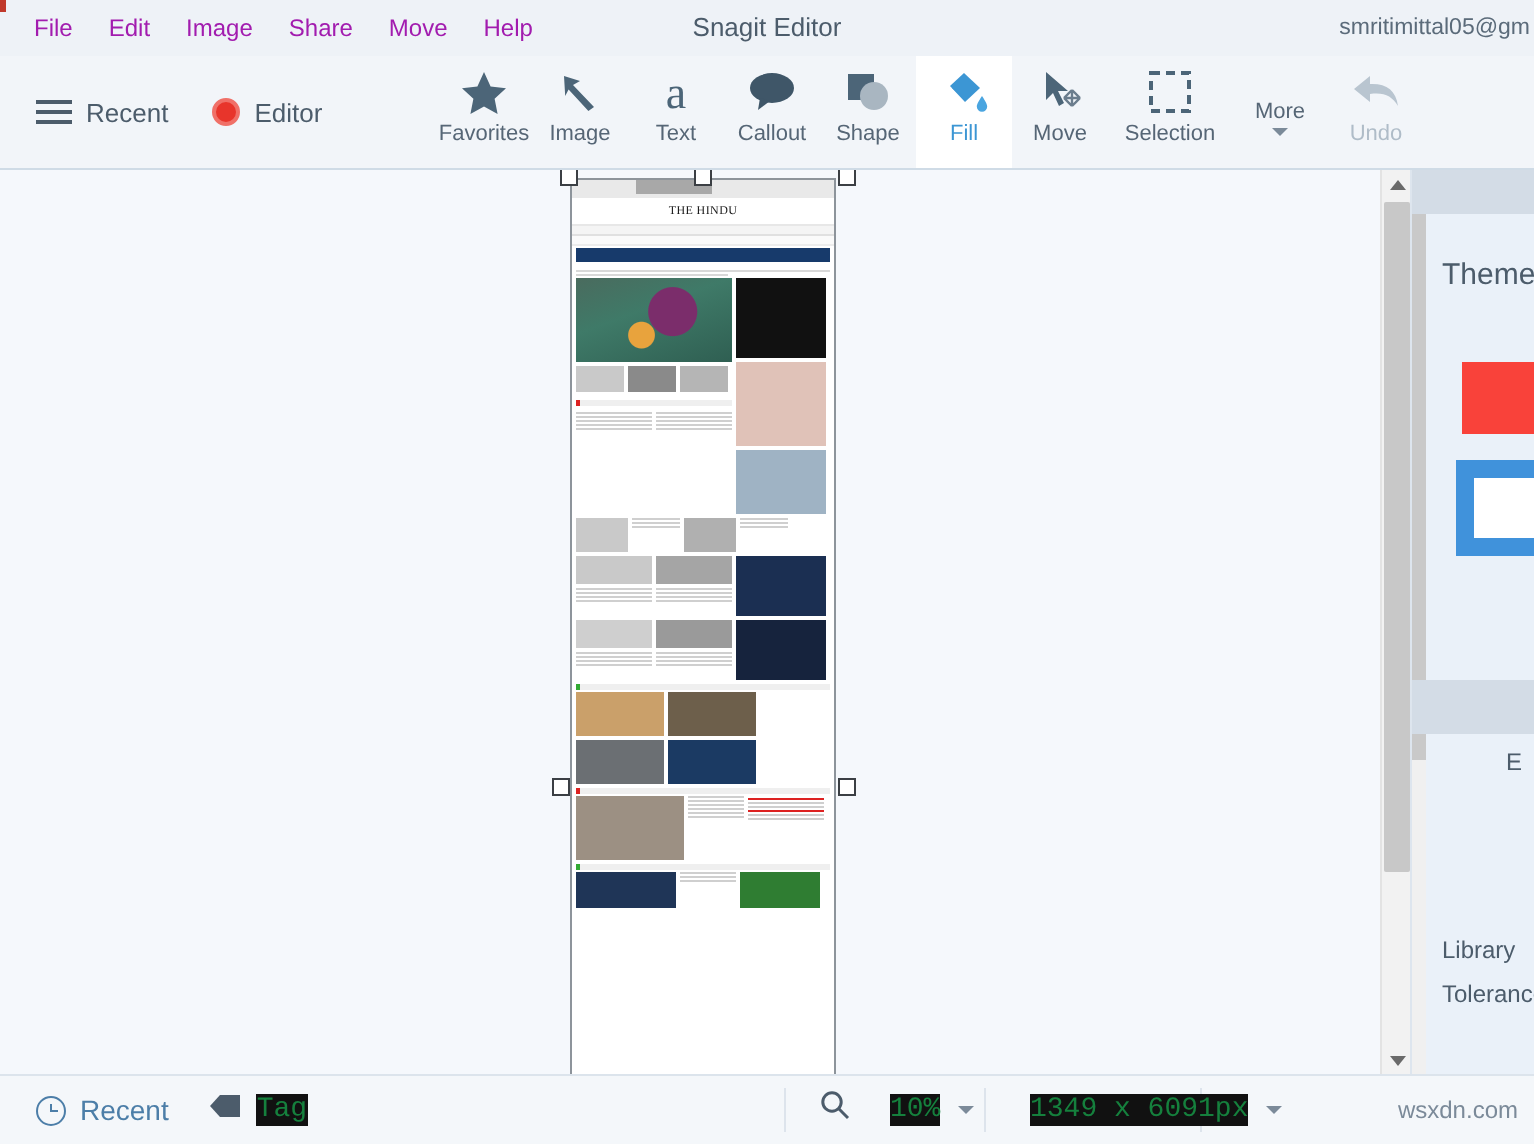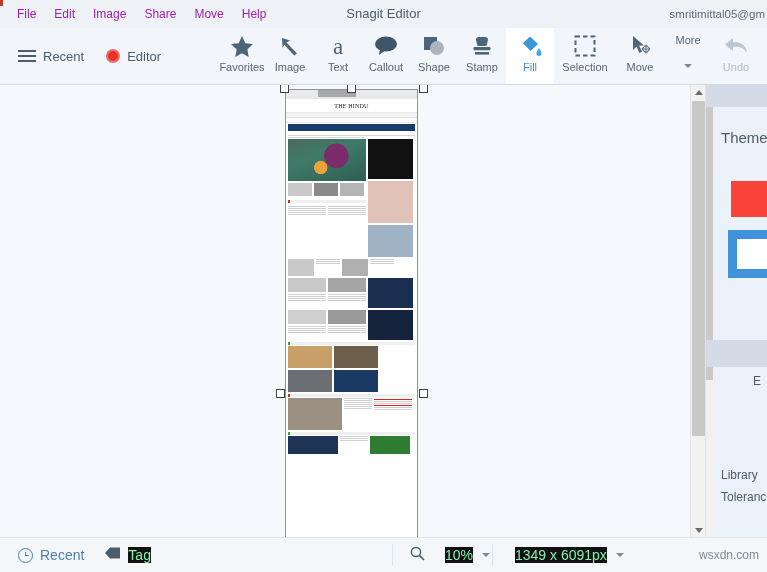--- a/index.html
+++ b/index.html
@@ -154,21 +154,21 @@
   .tool.selected .tool-label { color: #3c96d4; }
   .tool.disabled .tool-label { color: #afbcc8; }
   .tool-caret {
     position: absolute;
     bottom: 16px;
     width: 0; height: 0;
     border-left: 4px solid transparent;
     border-right: 4px solid transparent;
     border-top: 4px solid #7b8a99;
   }
-  .more-tool .tool-label { margin-top: 2px; }
+  .more-tool .tool-label { margin-top: 18px; }
 
   
   .canvas-area {
     position: absolute;
     left: 0; top: 85px;
     width: 705px;
     height: 453px;
     background: #f5f8fc;
     border-right: 1px solid #dde5ee;
     overflow: hidden;
@@ -366,21 +366,21 @@
     padding: 5px 10px;
     cursor: default;
     border-radius: 2px;
   }
   .sb-label {
     font-size: 14px;
     color: #4c7ea8;
     white-space: nowrap;
     text-align: center;
   }
-  .sb-label.dark { color: #86efac; }
+  .sb-label.dark { color: #15803d; font-family: Liberation Mono, monospace; }
   .sep {
     position: absolute;
     top: 6px;
     width: 1px; height: 22px;
     background: #dde4ec;
   }
   .dropdown-caret {
     width: 0; height: 0;
     border-left: 4px solid transparent;
     border-right: 4px solid transparent;
@@ -486,59 +486,49 @@
       <div class="tool">
         <span class="tool-ico">
           <svg width="24" height="22" viewBox="0 0 24 22">
               <rect x="2" y="2" width="13" height="13" fill="#4c6578"></rect>
               <circle cx="15" cy="13" r="7" fill="#a9b6c1"></circle>
             </svg>
         </span>
         <span class="tool-label">Shape</span>
       </div>
 
-      <div class="tool">
-        <span class="tool-ico">
-          <svg width="22" height="22" viewBox="0 0 22 22">
-              <path d="M8 2 h6 a3 3 0 0 1 3 3 l-1.5 6 h-9 L5 5 a3 3 0 0 1 3-3 z" fill="#4c6578"></path>
-              <rect x="2.5" y="12" width="17" height="3.2" rx="1" fill="#4c6578"></rect>
-              <rect x="4" y="17" width="14" height="2.6" fill="#4c6578"></rect>
-            </svg>
-        </span>
-        <span class="tool-label">Stamp</span>
-      </div>
 
       <div class="tool selected">
         <span class="tool-ico">
           <svg width="24" height="24" viewBox="0 0 24 24">
               <path d="M5 9 L12 2.5 L20 10 L12.5 17 Z" fill="#3c96d4"></path>
               <path d="M6 10 L12.5 16 L19 10 Z" fill="#3c96d4"></path>
               <path d="M21 14 c2 3 2.6 4.3 2.6 5.3 a2.6 2.6 0 0 1 -5.2 0 c0 -1 .6 -2.3 2.6 -5.3 z" fill="#4aa5e0"></path>
             </svg>
         </span>
         <span class="tool-label">Fill</span>
       </div>
 
-      <div class="tool wide">
-        <span class="tool-ico">
-          <svg width="24" height="24" viewBox="0 0 24 24">
-              <rect x="2.5" y="2.5" width="19" height="19" fill="none" stroke="#4c6578" stroke-width="2" stroke-dasharray="4.5 3"></rect>
-            </svg>
-        </span>
-        <span class="tool-label">Selection</span>
-      </div>
-
       <div class="tool">
         <span class="tool-ico">
           <svg width="24" height="24" viewBox="0 0 24 24">
               <path d="M5 2 L5 16 L8.5 12.5 L11.5 19 L14 17.5 L11 11.5 L16 11.5 Z" fill="#4c6578"></path>
               <path d="M14 15 h8 M18 11 v8 M18 11 l-2.2 2.2 M18 11 l2.2 2.2 M18 19 l-2.2 -2.2 M18 19 l2.2 -2.2 M14 15 l2.2 -2.2 M14 15 l2.2 2.2 M22 15 l-2.2 -2.2 M22 15 l-2.2 2.2" stroke="#6b7d8d" stroke-width="1.2" fill="none"></path>
             </svg>
         </span>
         <span class="tool-label">Move</span>
+      </div>
+
+      <div class="tool wide">
+        <span class="tool-ico">
+          <svg width="24" height="24" viewBox="0 0 24 24">
+              <rect x="2.5" y="2.5" width="19" height="19" fill="none" stroke="#4c6578" stroke-width="2" stroke-dasharray="4.5 3"></rect>
+            </svg>
+        </span>
+        <span class="tool-label">Selection</span>
       </div>
 
       <div class="tool more-tool">
         <span class="tool-label">More</span>
         <span class="tool-caret"></span>
       </div>
 
       <div class="tool disabled">
         <span class="tool-ico">
           <svg width="26" height="22" viewBox="0 0 26 22">

